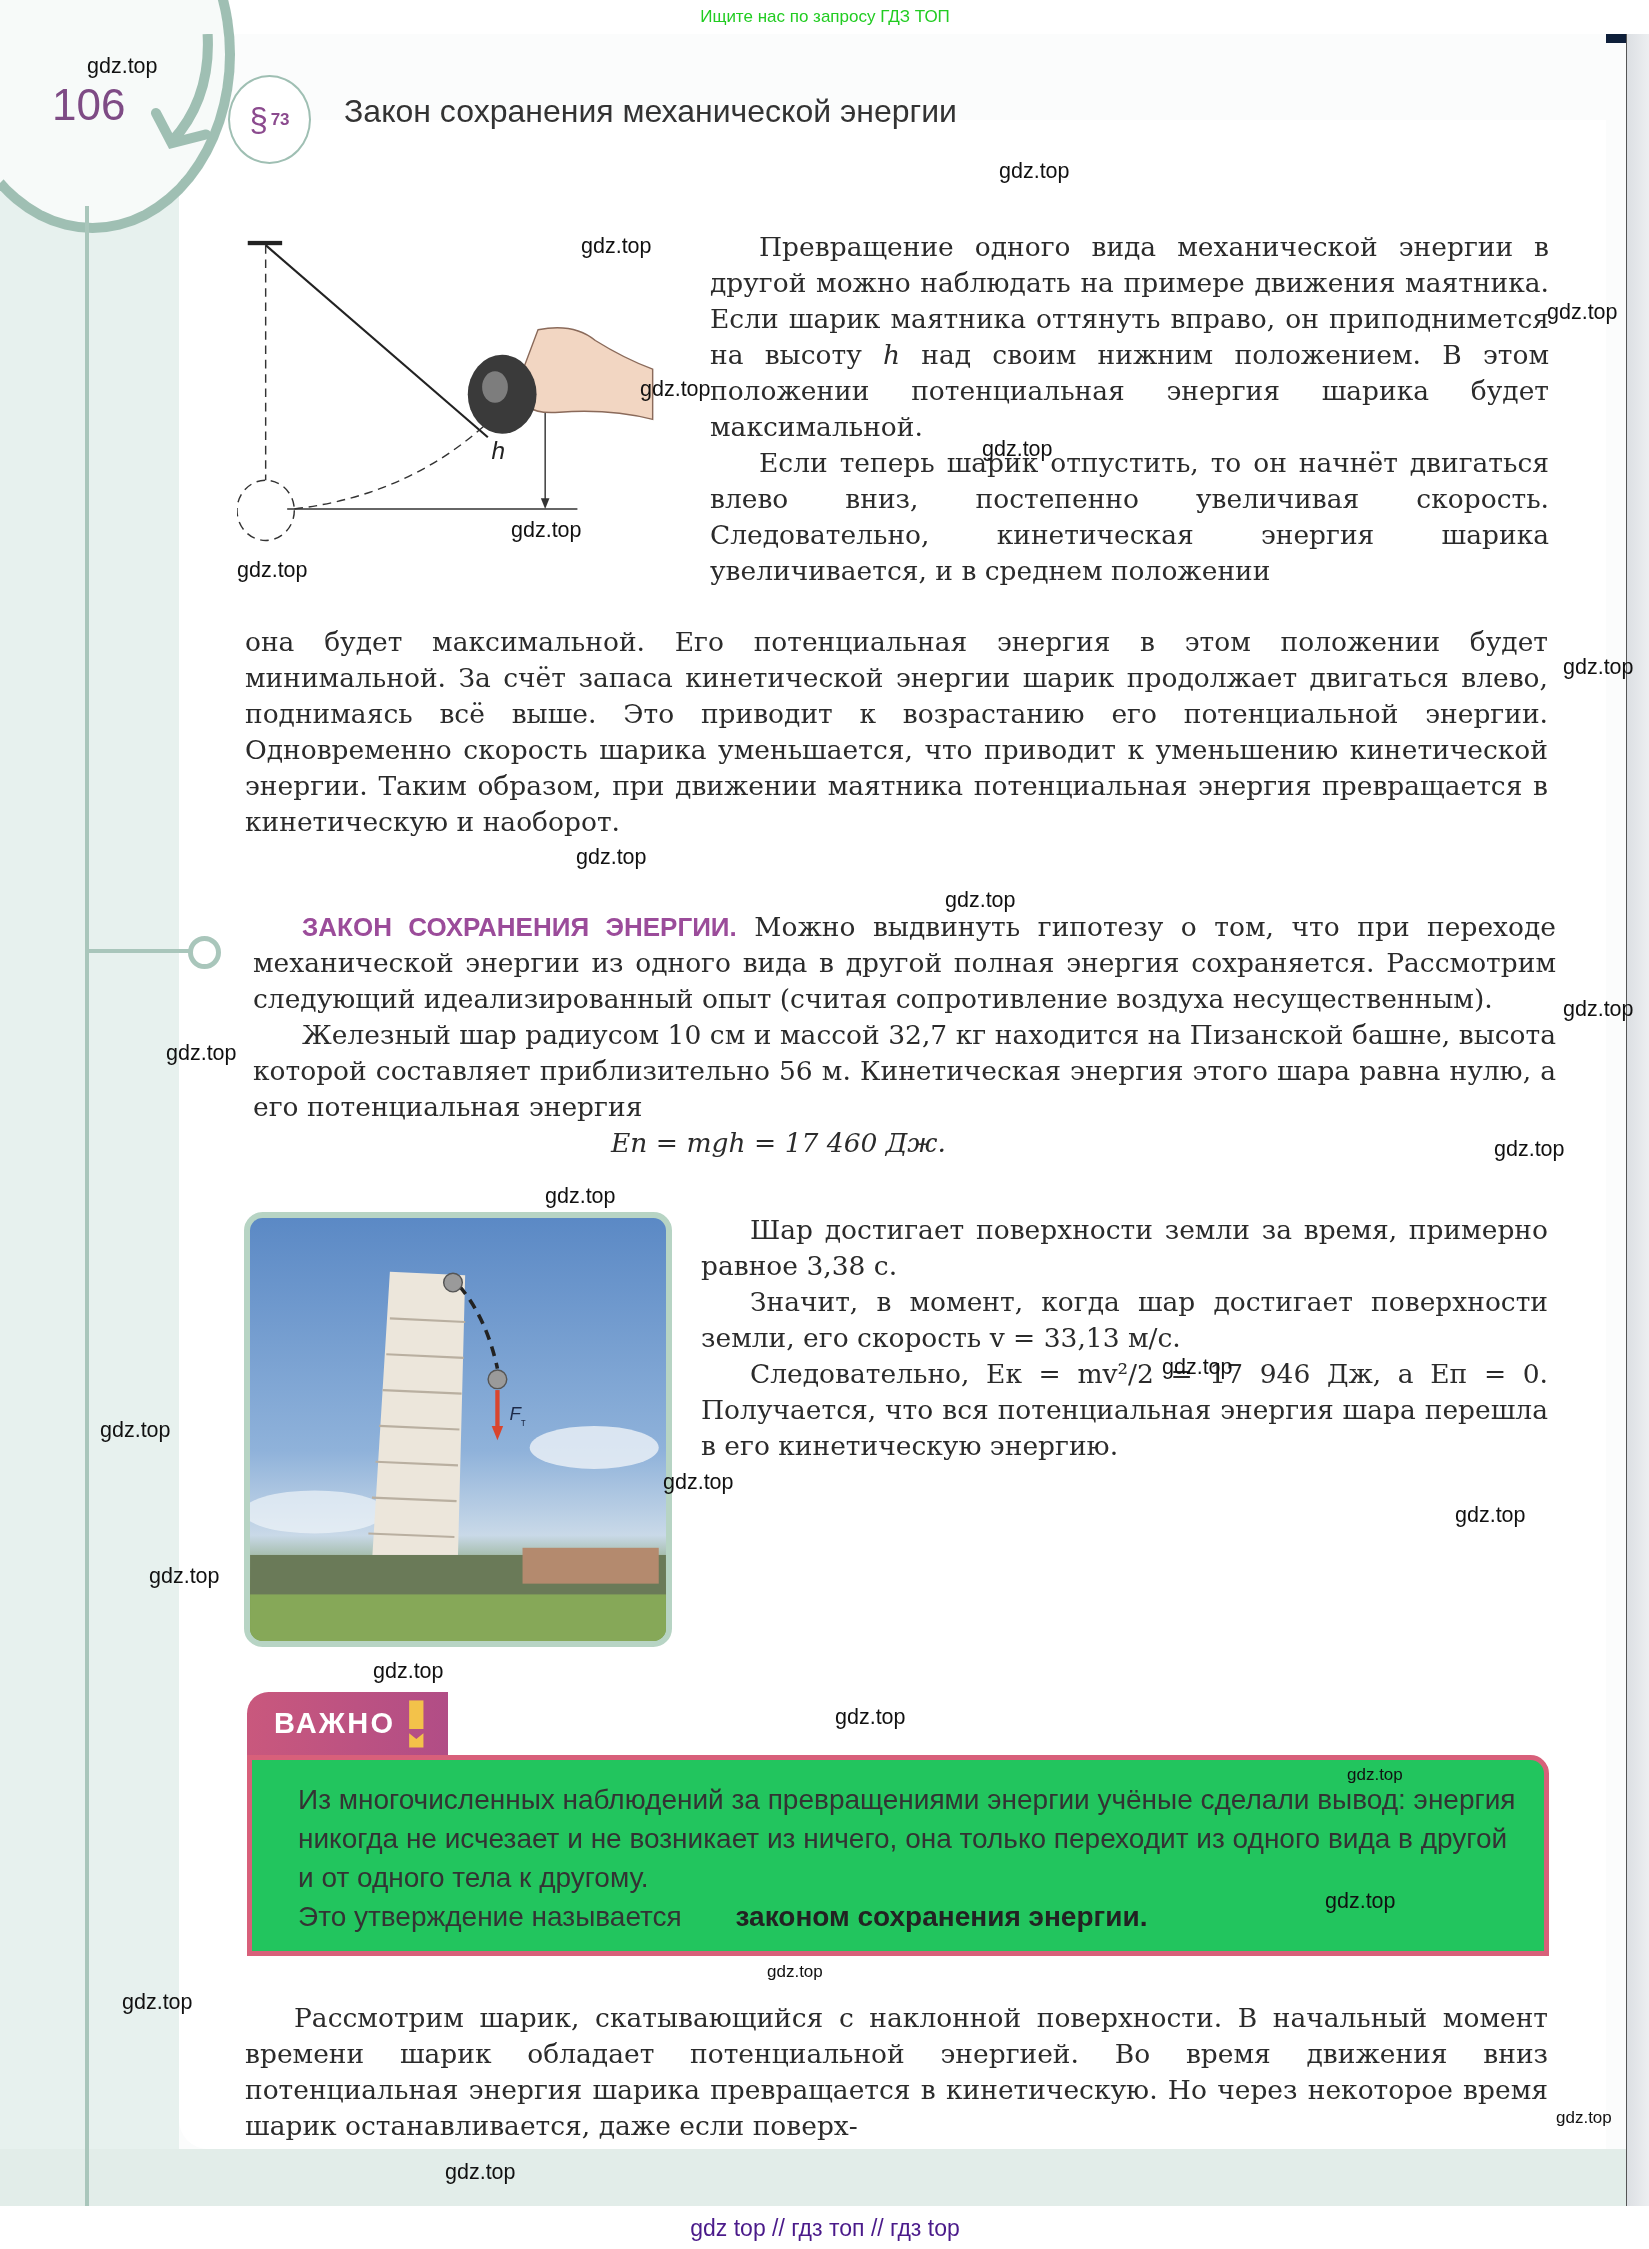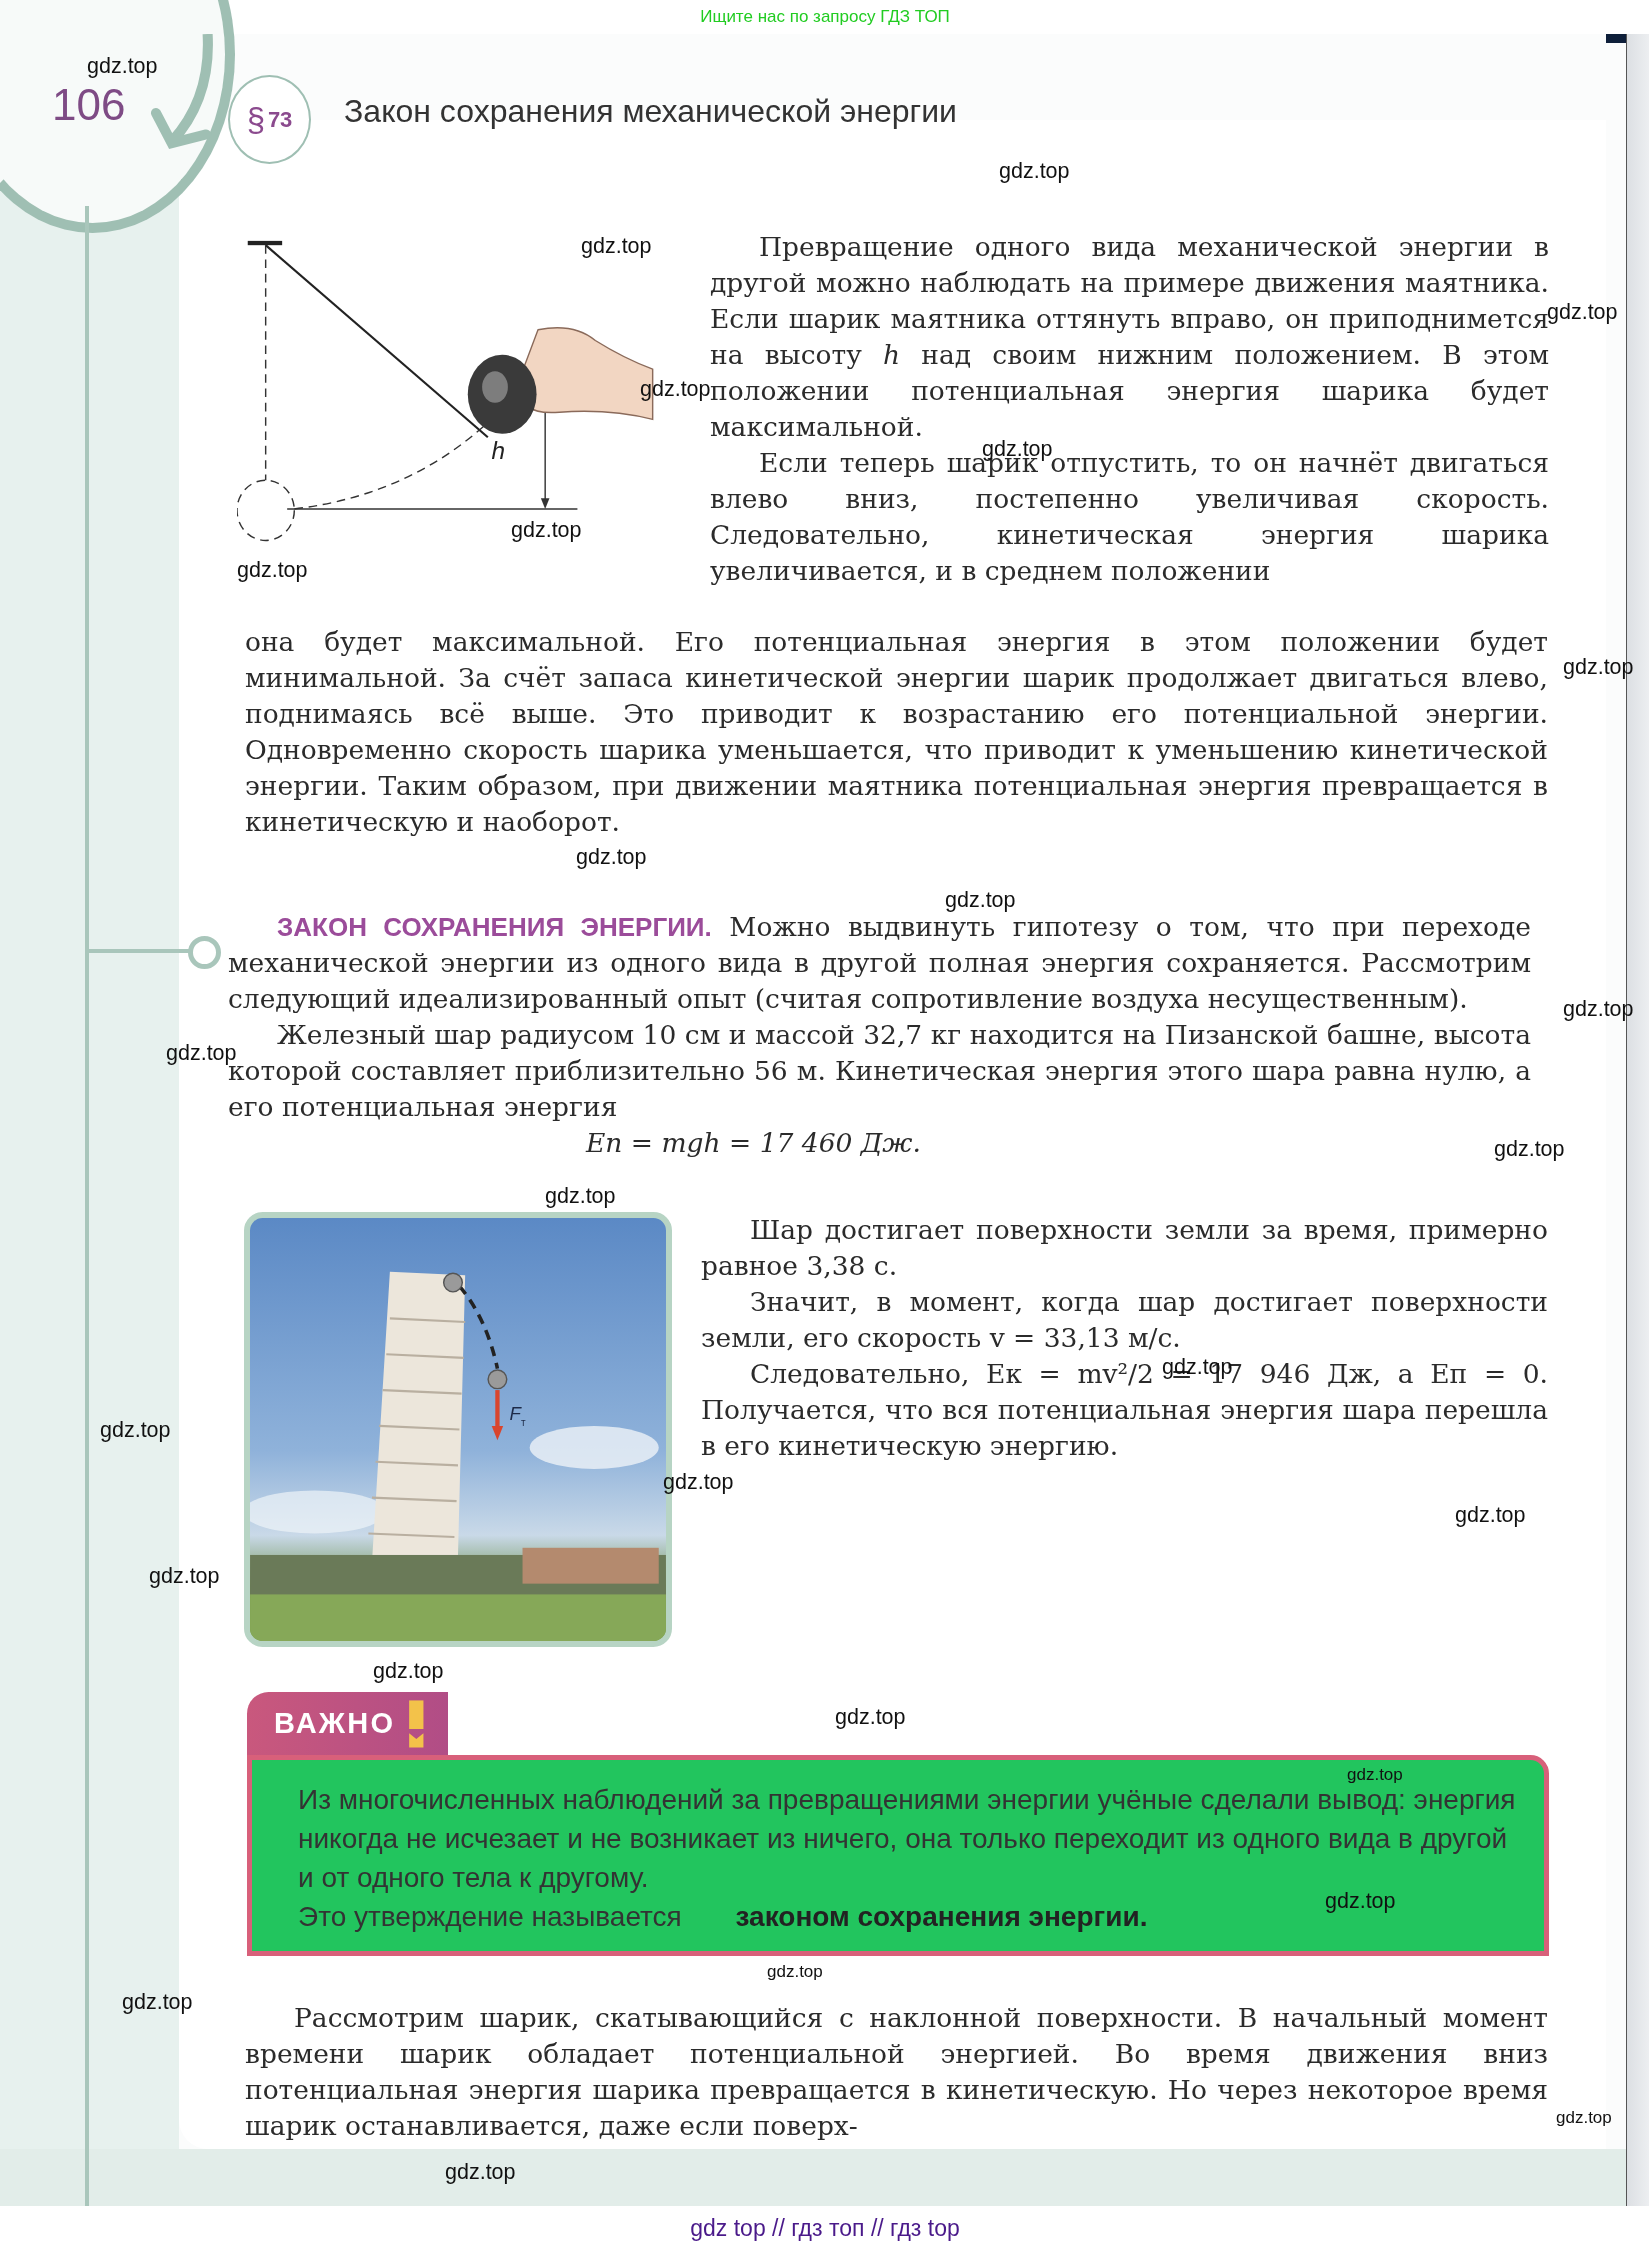--- a/index.html
+++ b/index.html
@@ -55,21 +55,21 @@
   .page-number {
     position:absolute; left:52px; top:80px; font-family:"Liberation Sans", sans-serif;
     font-size:44px; color:#7e4b85;
   }
   .section-badge {
     position:absolute; left:228px; top:75px; width:79px; height:85px;
     border:2.9px solid #9fbfb3; border-radius:50%; background:#fff;
     font-family:"Liberation Sans", sans-serif; color:#8b4a8e;
     display:flex; align-items:center; justify-content:center; font-size:33px;
   }
-  .section-badge .num { font-size:22px; font-weight:bold; margin-left:2.9px; }
+  .section-badge .num { font-size:17px; font-weight:bold; margin-left:2.9px; }
   .section-title {
     position:absolute; left:344px; top:93px; font-family:"Liberation Sans", sans-serif;
     font-size:32px; color:#333;
   }
   .para {
     position:absolute; font-size:26.5px; line-height:36px; color:#2b2b2b;
     text-align:justify; text-align-last:left;
   }
   .para p { margin:0; text-indent:49px; }
   .para p.noindent { text-indent:0; }
@@ -160,21 +160,21 @@
 
 <div class="para" style="left:710px;top:229px;width:839px;">
   <p><span>Превращение одного вида механической энергии в другой можно наблюдать на примере движения маятника. Если шарик маятника оттянуть вправо, он приподнимется на высоту</span> <i>h</i> <span>над своим нижним положением. В этом положении потенциальная энергия шарика будет максимальной.</span></p>
   <p><span>Если теперь шарик отпустить, то он начнёт двигаться влево вниз, постепенно увеличивая скорость. Следовательно, кинетическая энергия шарика увеличивается, и в среднем положении</span></p>
 </div>
 
 <div class="para" style="left:245px;top:624px;width:1303px;">
   <p class="noindent">она будет максимальной. Его потенциальная энергия в этом положении будет минимальной. За счёт запаса кинетической энергии шарик продолжает двигаться влево, поднимаясь всё выше. Это приводит к возрастанию его потенциальной энергии. Одновременно скорость шарика уменьшается, что приводит к уменьшению кинетической энергии. Таким образом, при движении маятника потенциальная энергия превращается в кинетическую и наоборот.</p>
 </div>
 
-<div class="para" style="left:228px;top:909px;width:1303px;">
+<div class="para" style="left:253px;top:909px;width:1303px;">
   <p><span class="heading-inline">ЗАКОН СОХРАНЕНИЯ ЭНЕРГИИ.</span> <span>Можно выдвинуть гипотезу о том, что при переходе механической энергии из одного вида в другой полная энергия сохраняется. Рассмотрим следующий идеализированный опыт (считая сопротивление воздуха несущественным).</span></p>
   <p>Железный шар радиусом 10 см и массой 32,7 кг находится на Пизанской башне, высота которой составляет приблизительно 56 м. Кинетическая энергия этого шара равна нулю, а его потенциальная энергия</p>
   <p class="formula" style="text-indent:0;padding-left:358px;"><i>Eп = mgh = 17 460 Дж.</i></p>
 </div>
 
 <div class="tower-photo">
   <svg width="416" height="423" viewBox="0 0 580 590">
     <ellipse cx="480" cy="320" rx="90" ry="30" fill="#eef3f8" opacity="0.8"></ellipse>
     <ellipse cx="90" cy="410" rx="100" ry="30" fill="#eef3f8" opacity="0.7"></ellipse>
     <polygon points="170,480 150,540 250,540 290,470 300,80 195,75" fill="#ece6db"></polygon>

